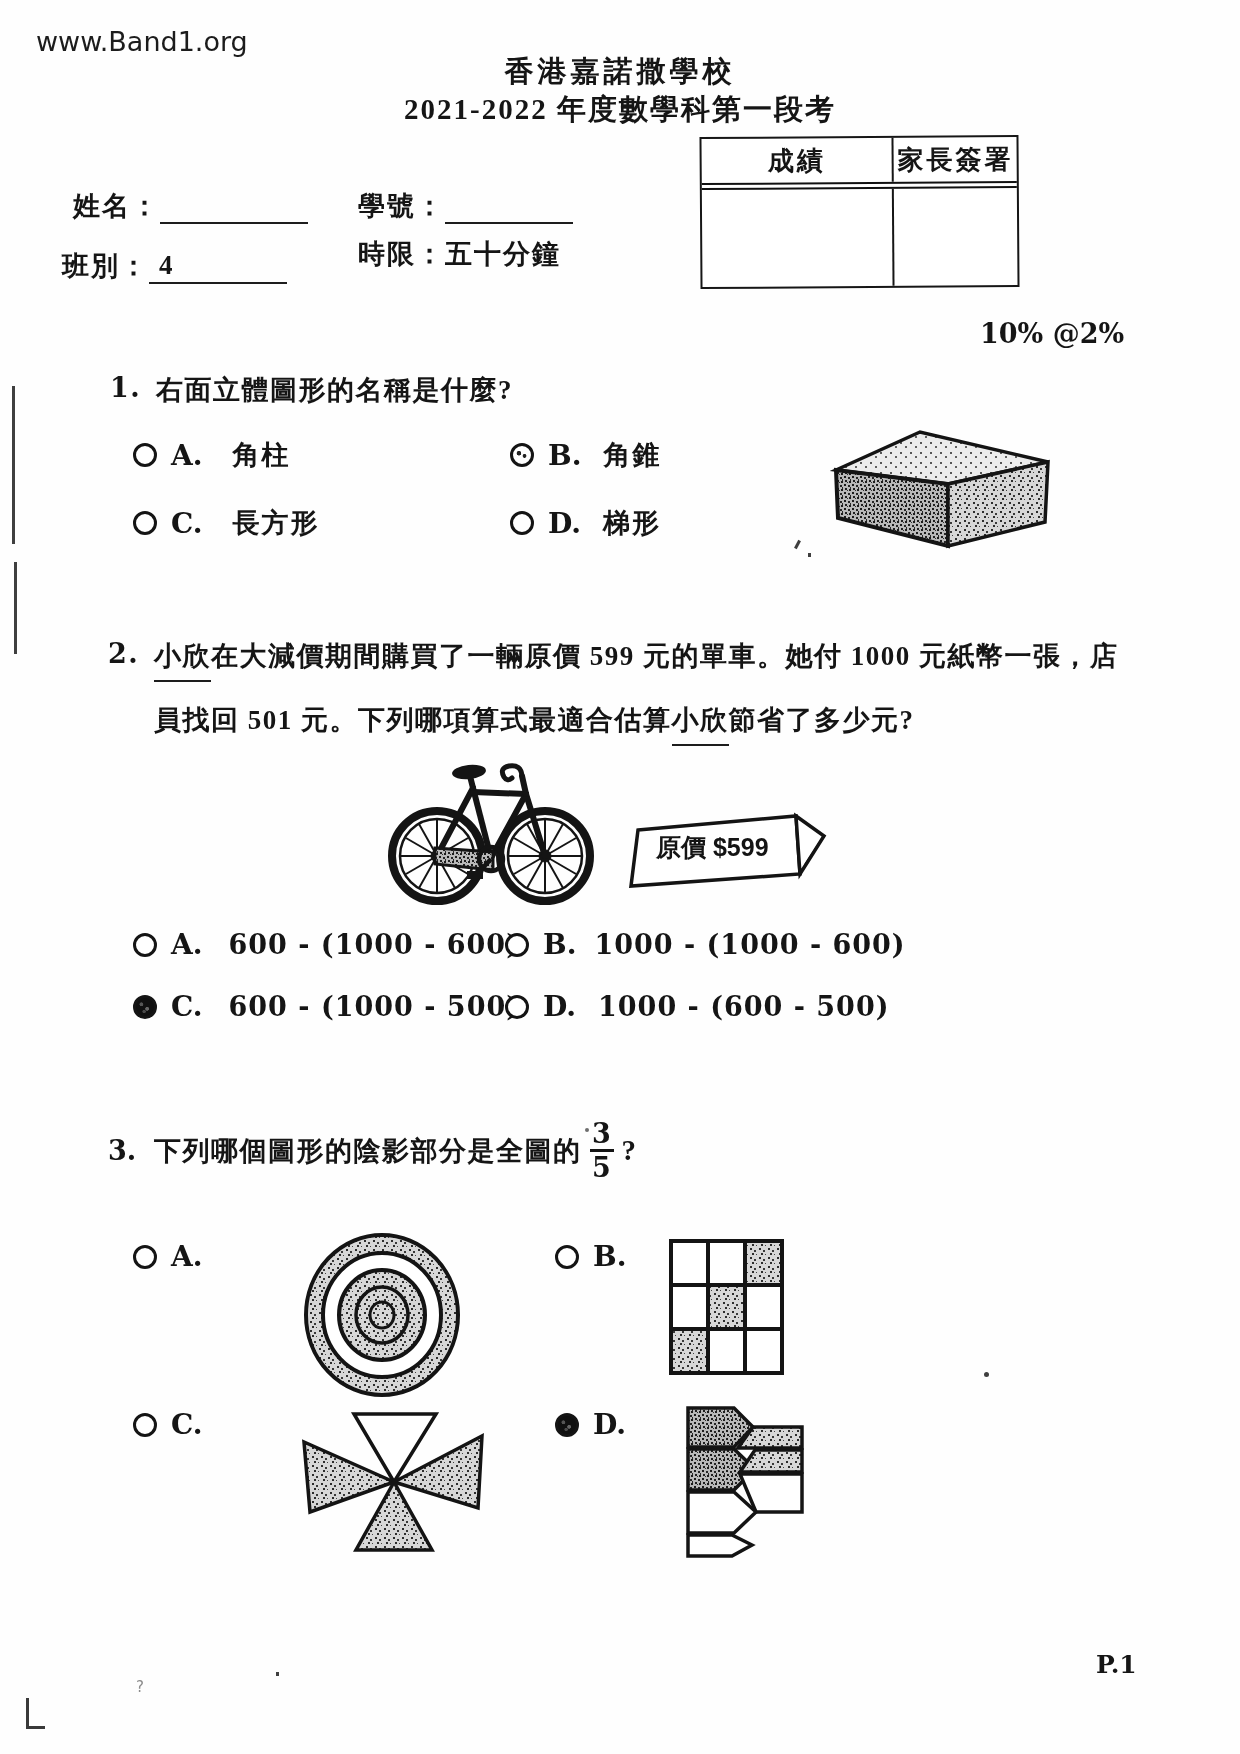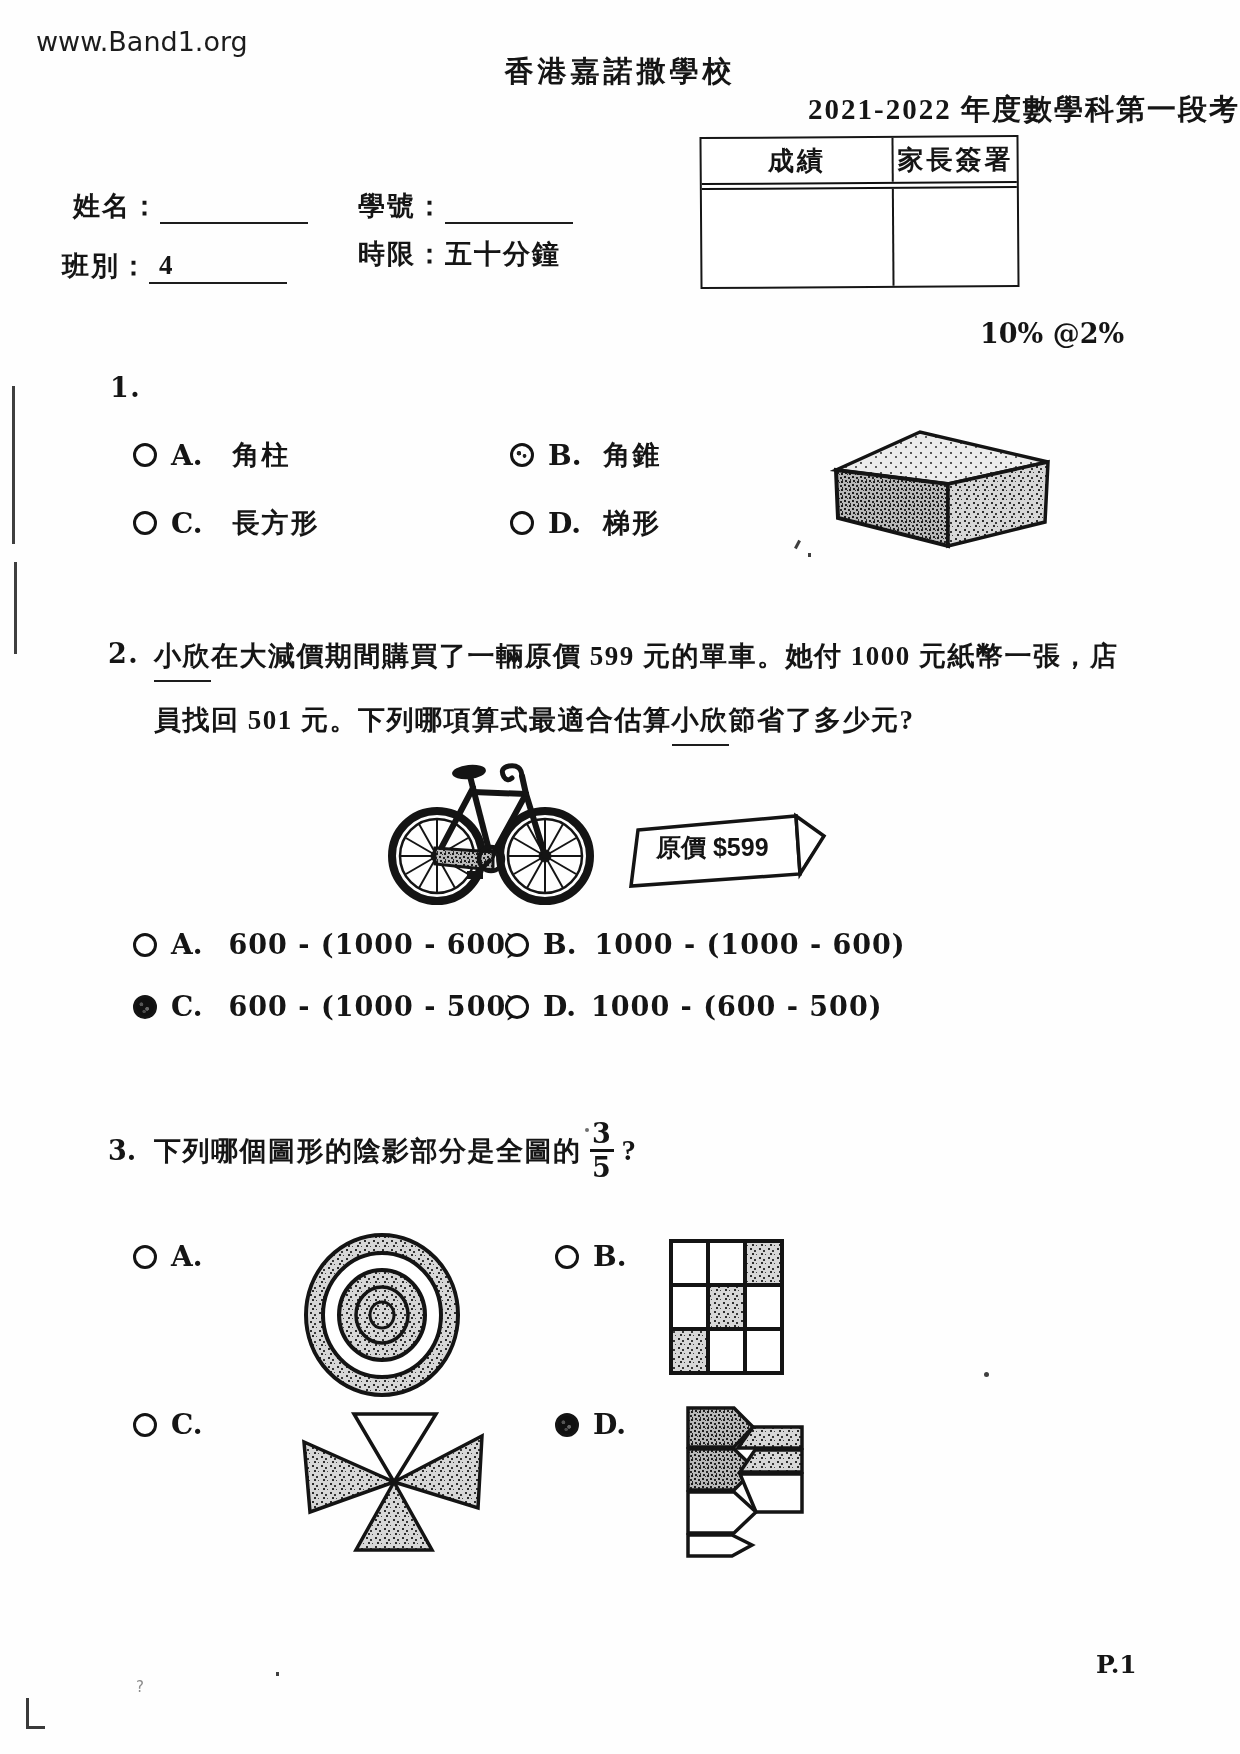--- a/index.html
+++ b/index.html
@@ -5,21 +5,21 @@
   html,body{margin:0;padding:0;background:#ffffff;}
   .page{
     position:relative;width:1240px;height:1754px;margin:0 auto;
     background:#fefefe;overflow:hidden;
     font-family:"Liberation Serif","DejaVu Serif",serif;
     color:#151515;
   }
   .abs{position:absolute;}
   .watermark{font-family:"DejaVu Sans","Liberation Sans",sans-serif;font-size:27px;color:#1c1c1c;}
   .school-title{width:100%;text-align:center;font-size:29px;font-weight:700;letter-spacing:4px;}
-  .exam-title{width:100%;text-align:right;font-size:29px;font-weight:700;letter-spacing:2px;}
+  .exam-title{width:100%;text-align:center;font-size:29px;font-weight:700;letter-spacing:2px;}
 
   
   .score-table{border:2.5px solid #161616;display:flex;flex-direction:column;background:#fff;transform:rotate(-0.4deg);}
   .score-head{display:flex;border-bottom:7px double #111;}
   .score-head .cell{font-size:26px;font-weight:700;text-align:center;padding:5px 0 4px 0;letter-spacing:3px;}
   .score-body{display:flex;flex:1;}
   .c1{width:205px;border-right:2.5px solid #161616;}
   .c2{width:132px;}
 
   .field-label{font-size:27px;font-weight:700;letter-spacing:2px;}
@@ -116,20 +116,21 @@
     <span class="field-label">班別：</span><span class="blank" style="width:138px"><span class="blank-val">4</span></span>
   </div>
   <div class="abs" style="left:358px;top:236px">
     <span class="field-label">時限：</span><span class="field-label">五十分鐘</span>
   </div>
 
   <div class="abs marks" style="left:980px;top:318px">10% @2%</div>
 
   <div class="abs qline" style="left:110px;top:372px">
     <span class="qnum">1.</span>
+    <span>右面立體圖形的名稱是什麼?</span>
   </div>
 
   <div class="abs opt" style="left:133px;top:437px">
     <span class="radio"></span>
     <span class="olabel">A.</span>
     <span class="otext">角柱</span>
   </div>
   <div class="abs opt" style="left:510px;top:437px">
     <span class="radio radio--dots"></span>
     <span class="olabel">B.</span>
@@ -244,21 +245,21 @@
     <span class="otext-eq" style="margin-left:18px">1000 - (1000 - 600)</span>
   </div>
   <div class="abs opt" style="left:133px;top:990px">
     <span class="radio radio--filled"></span>
     <span class="olabel">C.</span>
     <span class="otext-eq">600 - (1000 - 500)</span>
   </div>
   <div class="abs opt" style="left:505px;top:990px">
     <span class="radio"></span>
     <span class="olabel">D.</span>
-    <span class="otext-eq" style="margin-left:15px">1000 - (600 - 500)</span>
+    <span class="otext-eq" style="margin-left:22px">1000 - (600 - 500)</span>
   </div>
 
   <div class="abs q3line" style="left:108px;top:1118px">
     <span class="qnum" style="font-size:27px;font-weight:700">3.</span>
     <span class="qline" style="position:static">下列哪個圖形的陰影部分是全圖的</span>
     <span class="frac">
       <span class="fnum">3</span>
       <span class="fbar"></span>
       <span class="fden">5</span>
     </span>

